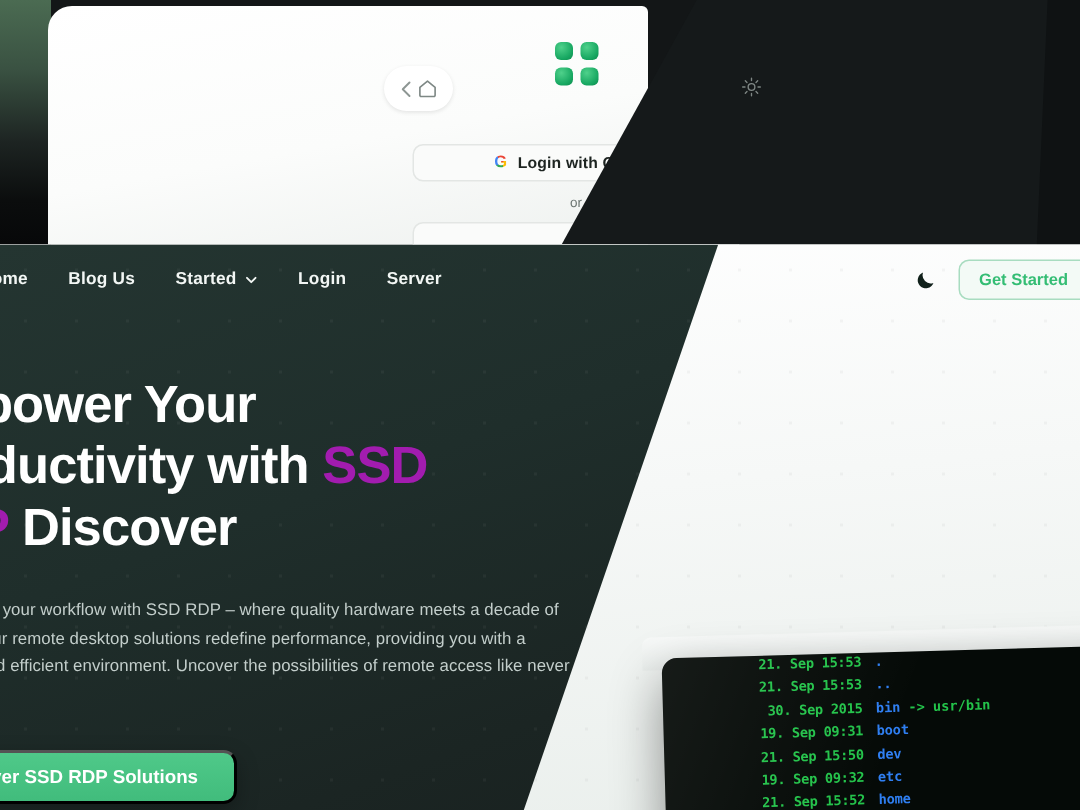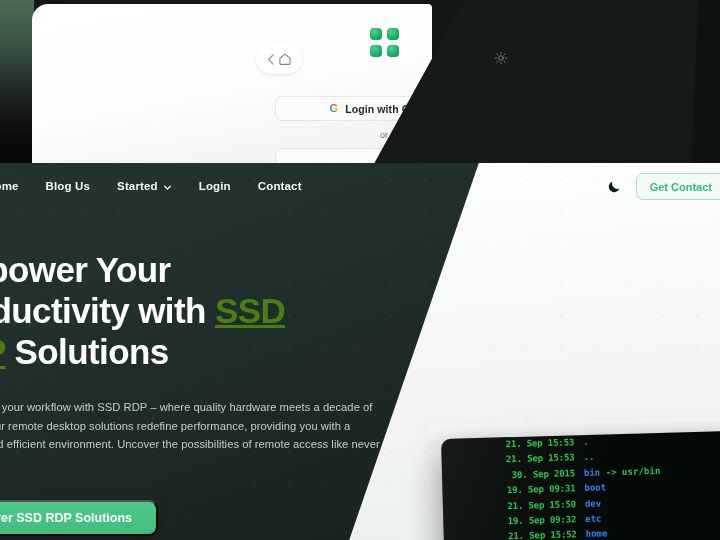--- a/index.html
+++ b/index.html
@@ -135,21 +135,21 @@
     display: flex; align-items: center;
     font-size: 11px; font-weight: 700; color: #34bd74; white-space: nowrap;
   }
 
   
   .hero-copy { position: absolute; left: -66px; top: 86px; width: 470px; }
   .hero-title {
     font-size: 35px; line-height: 41px; font-weight: 700;
     color: #ffffff; letter-spacing: -.6px;
   }
-  .hero-title .accent { color: #4d7c0f; text-decoration: underline; }
+  .hero-title .accent { color: #a21caf; }
   .hero-sub {
     margin-top: 26px; width: 466px;
     font-size: 11.2px; line-height: 18.5px;
     color: #c3cecb; letter-spacing: .05px;
   }
   .hero-cta {
     margin-top: 28px; display: inline-flex; align-items: center;
     height: 36px; padding: 0 24px;
     border-radius: 9px;
     background: linear-gradient(180deg, #4fc989 0%, #41bc7c 100%);
@@ -259,41 +259,41 @@
           <span class="chev">
             <svg width="9" height="9" viewBox="0 0 12 12" fill="none">
                 <path d="M2.2 4.3 6 8.1l3.8-3.8" stroke="#f2f6f4" stroke-width="1.7" stroke-linecap="round" stroke-linejoin="round"></path>
               </svg>
           </span>
         </a>
         <a class="nav-link">
           <span>Login</span>
         </a>
         <a class="nav-link">
-          <span>Contact</span>
+          <span>Server</span>
         </a>
       </nav>
 
       <div class="nav-right">
         <span class="moon-icon">
           <svg width="15" height="15" viewBox="0 0 20 20" fill="#10201a">
               <path d="M16.4 12.8A7.2 7.2 0 0 1 7.2 3.6a7.2 7.2 0 1 0 9.2 9.2Z"></path>
             </svg>
         </span>
         <button class="get-started-btn">
-          <span>Get Contact</span>
+          <span>Get Started</span>
         </button>
       </div>
     </div>
 
     <div class="hero-copy">
       <h1 class="hero-title">
         <span>Empower Your</span><br>
         <span>Productivity with </span><span class="accent">SSD</span><br>
-        <span class="accent">RDP</span><span> Solutions</span>
+        <span class="accent">RDP</span><span> Discover</span>
       </h1>
       <p class="hero-sub">Supercharge your workflow with SSD RDP – where quality hardware meets a decade of expertise. Our remote desktop solutions redefine performance, providing you with a seamless and efficient environment. Uncover the possibilities of remote access like never before.</p>
       <div>
         <button class="hero-cta">
           <span>Discover SSD RDP Solutions</span>
         </button>
       </div>
     </div>
 
     <div class="laptop-bezel-top"></div>

